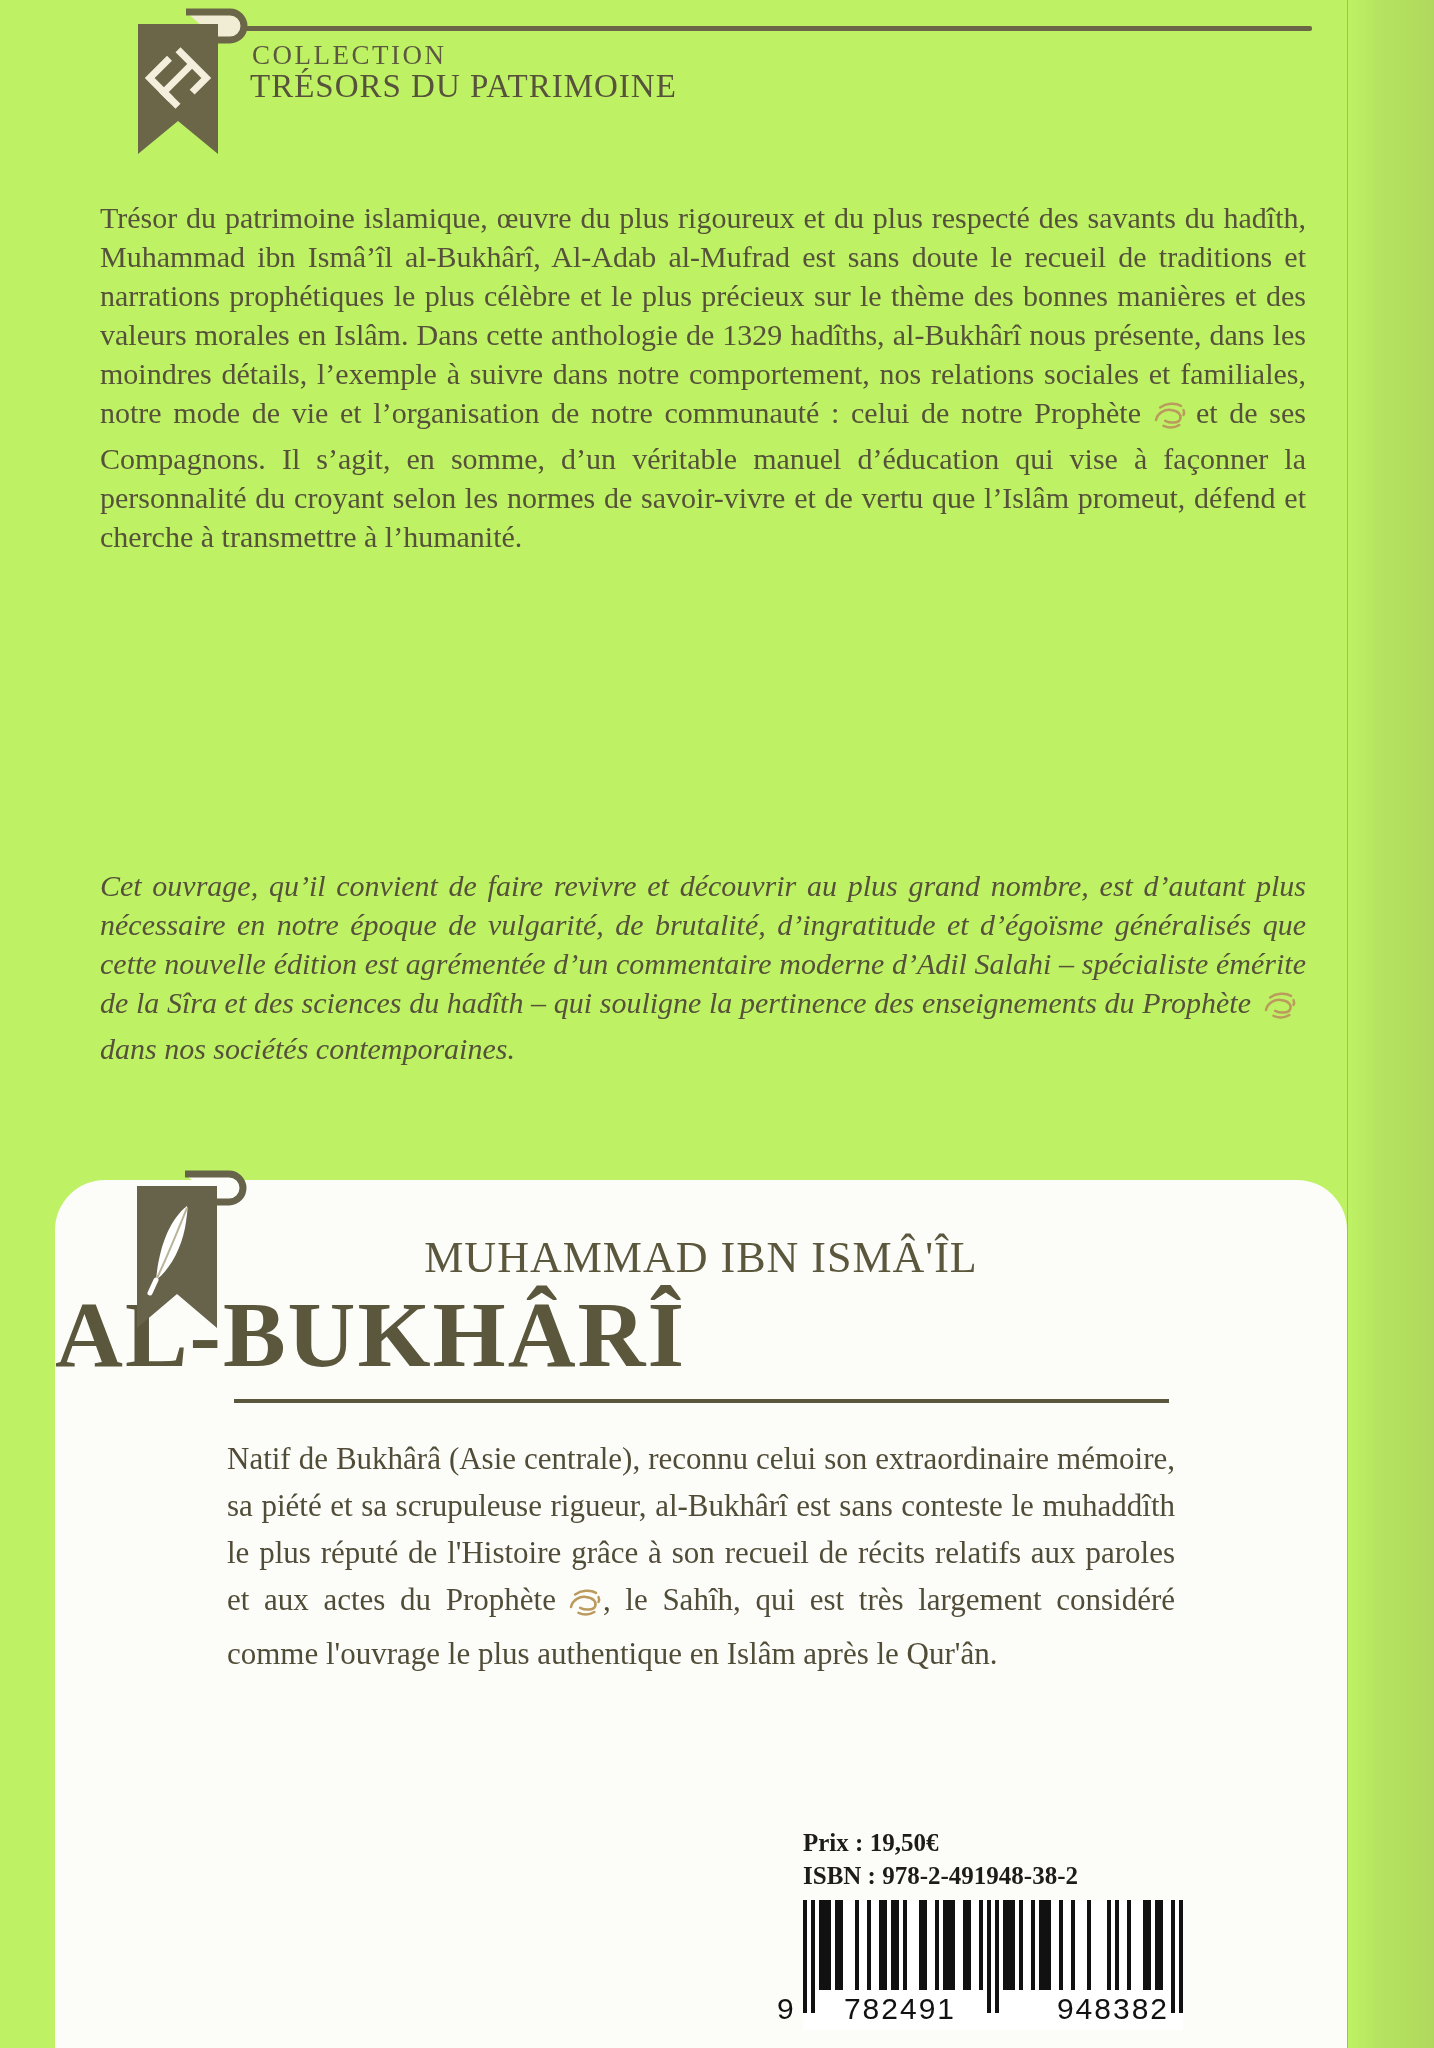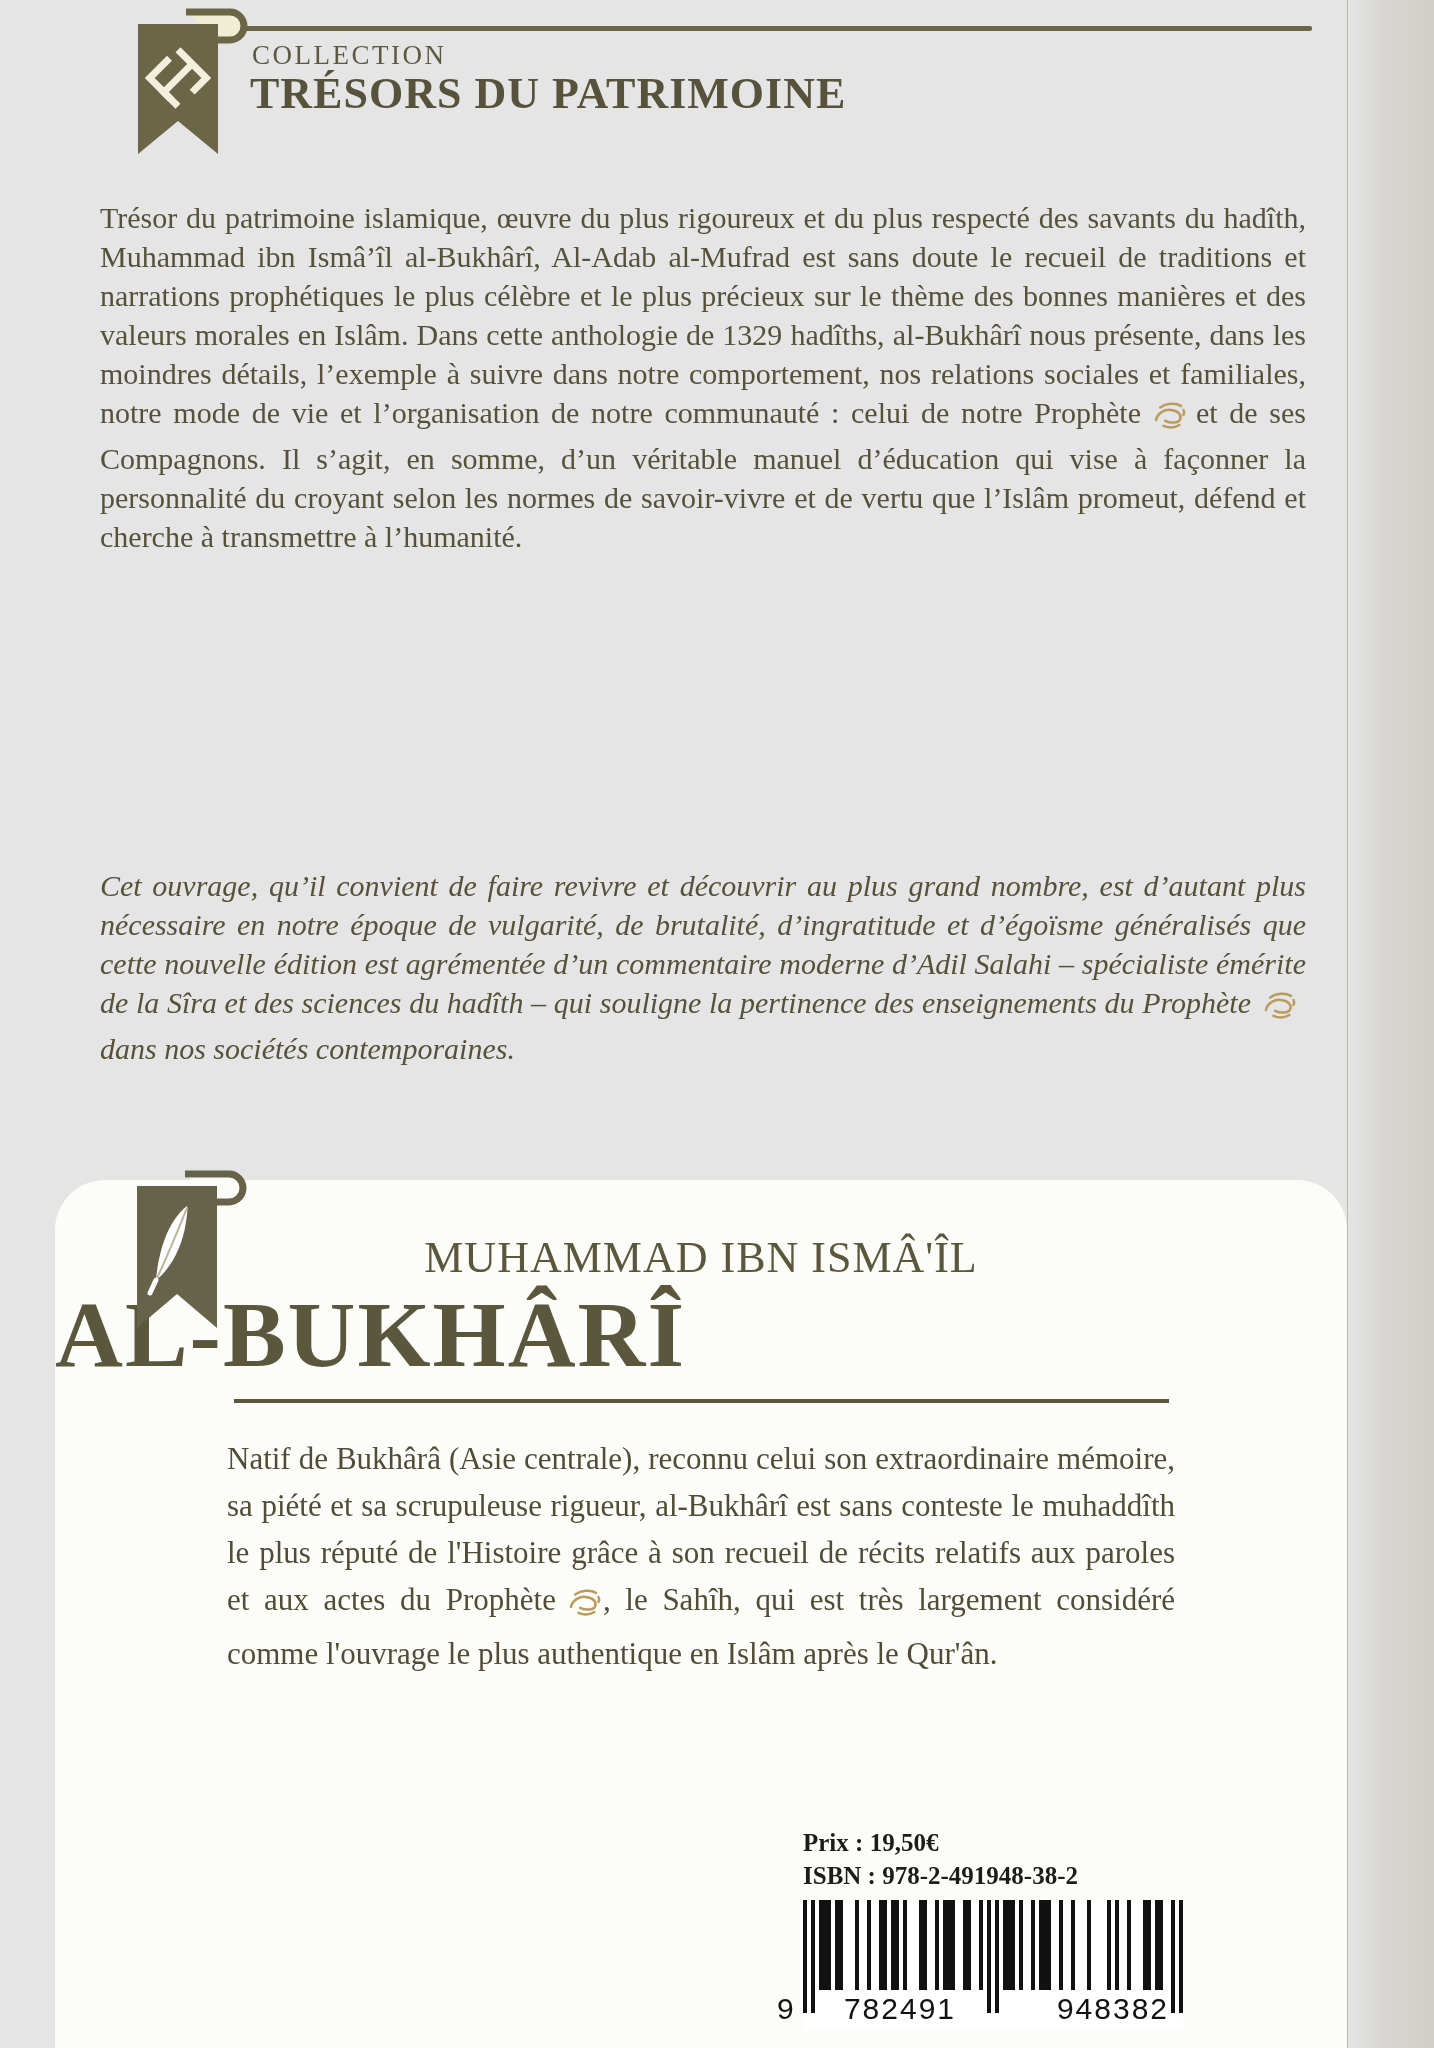--- a/index.html
+++ b/index.html
@@ -1,30 +1,30 @@
 <!DOCTYPE html>
 <html><head>
 <meta charset="utf-8">
 <style>
   html,body{margin:0;padding:0;background:#8a8578;}
   .cover{
     position:relative; width:1434px; height:2048px; overflow:hidden;
-    background:#e5e5e5;
+    background:#bef264;
     font-family:"Liberation Serif", serif;
   }
   .page-edge{
     position:absolute; top:0; right:0; width:86px; height:100%;
     background:linear-gradient(to right, rgba(110,100,60,0) 0%, rgba(110,100,60,0.10) 35%, rgba(110,100,60,0.18) 100%);
     border-left:1px solid rgba(110,100,60,0.20);
   }
   
   .badge{position:absolute; left:126px; top:4px; width:132px; height:156px;}
   .top-rule{position:absolute; left:240px; top:26px; width:1072px; height:5px; background:#6b6648; border-radius:2px;}
   .collection-label{position:absolute; left:252px; top:40px; font-size:27px; letter-spacing:2.5px; color:#5d5941;}
-  .collection-name{position:absolute; left:250px; top:68px; font-size:44px; font-weight:700; letter-spacing:1px; color:#56523b;}
+  .collection-name{position:absolute; left:250px; top:68px; font-size:33px; font-weight:400; letter-spacing:1px; color:#56523b;}
   
   .par{
     position:absolute; left:100px; width:1206px;
     text-align:justify; color:#55513a;
     font-size:30px; line-height:39px;
   }
   .par-1{top:168px;}
   .par-2{top:836px;font-style:italic;}
   .saw{display:inline-block; margin:0 9px; vertical-align:-7px;}
   .saw.tight{margin-right:1px;}

